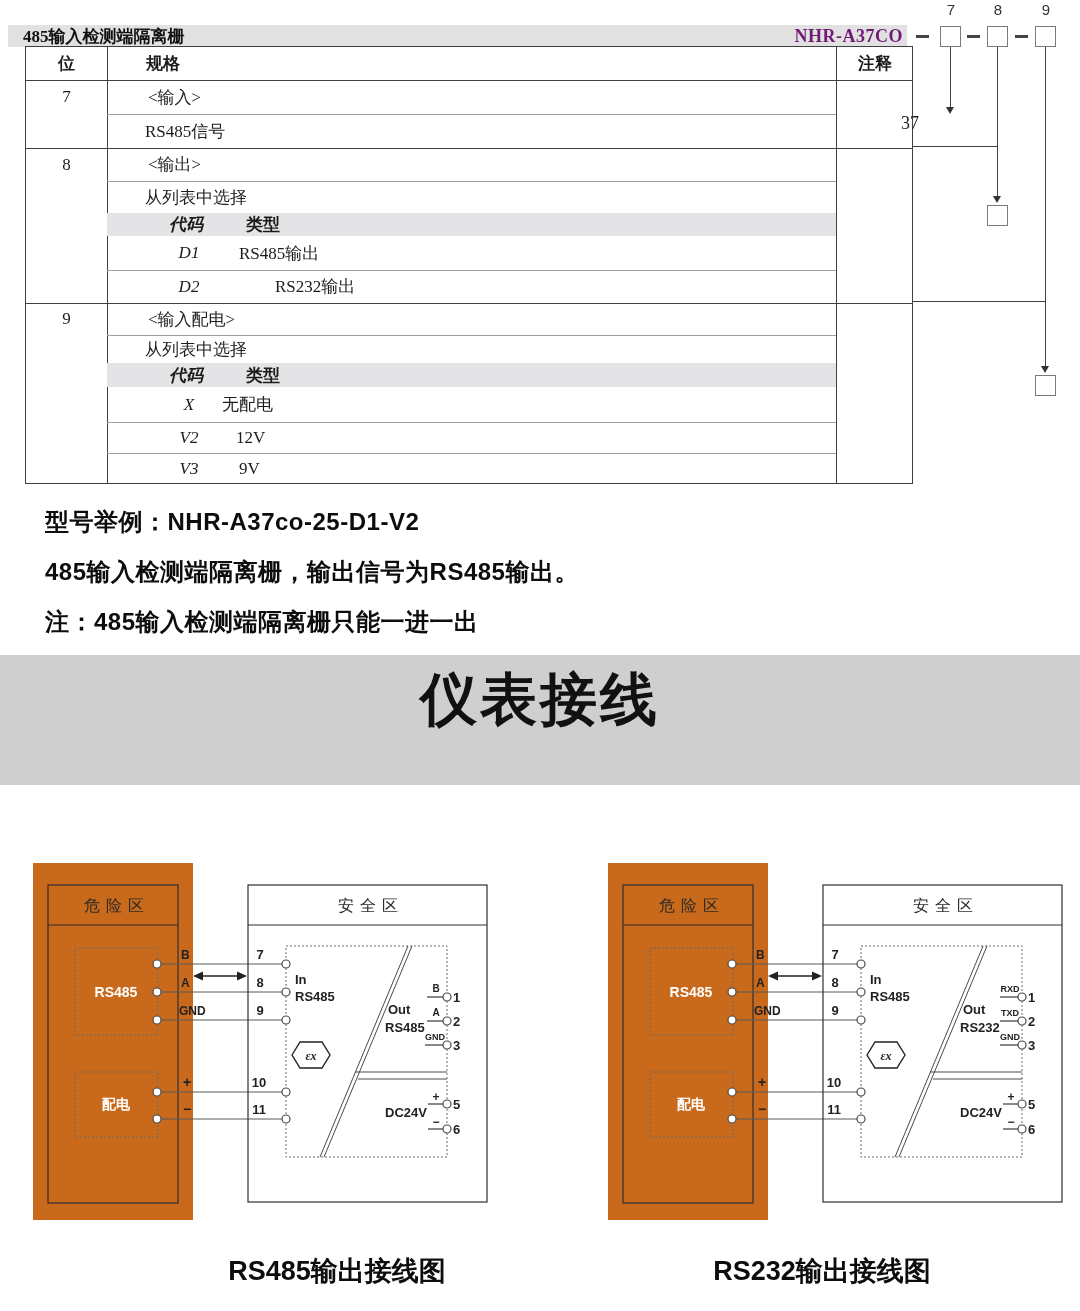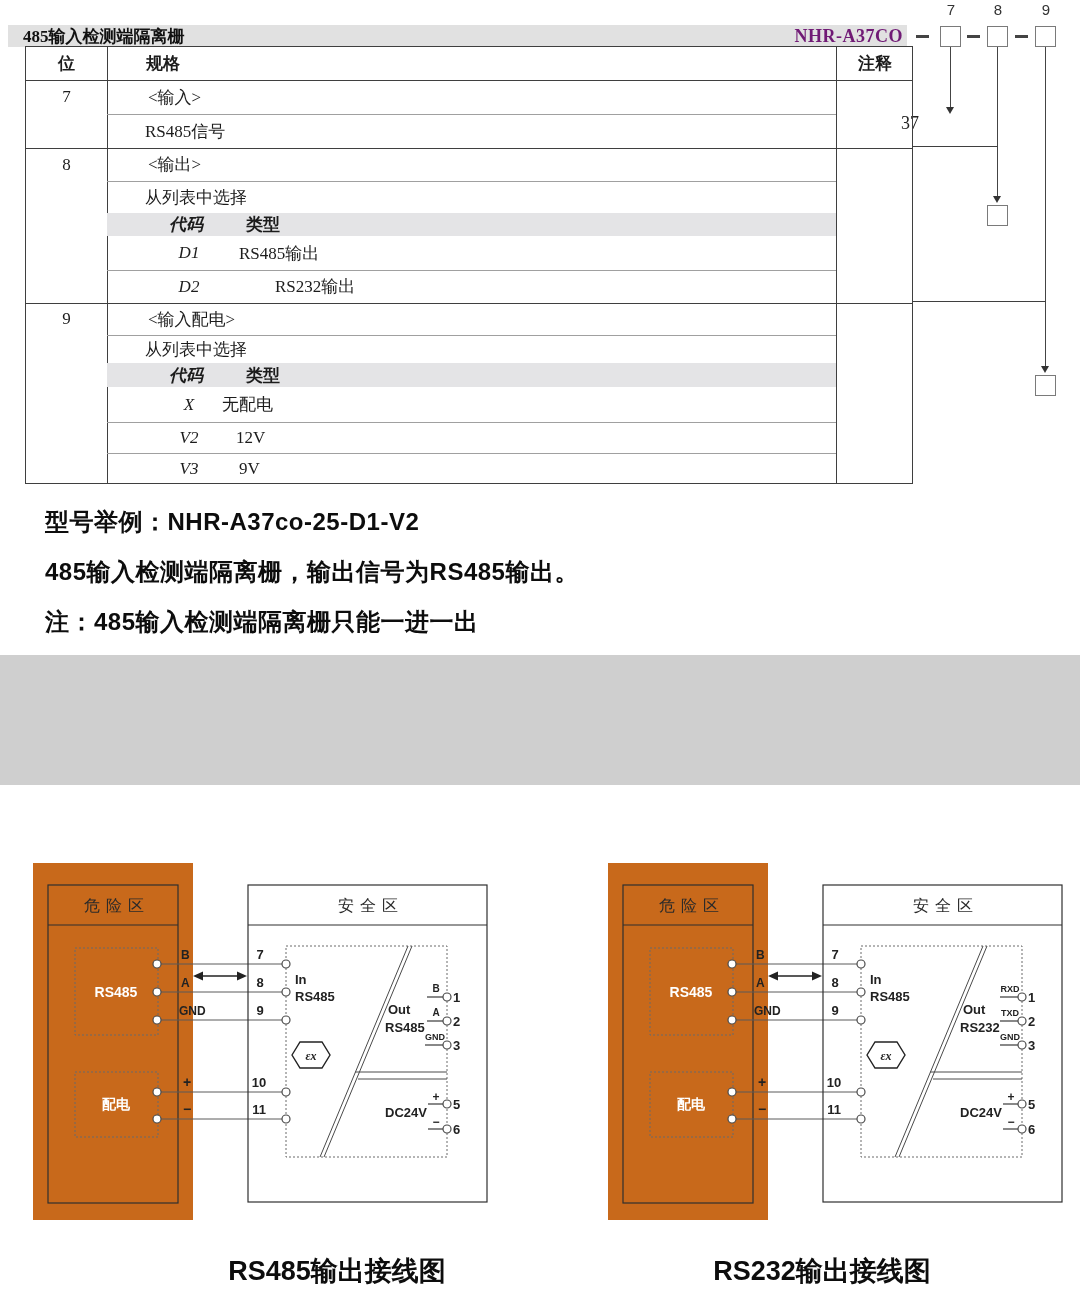--- a/index.html
+++ b/index.html
@@ -166,20 +166,21 @@
   <div class="cell" style="left:210px;top:375px;height:31px;">12V</div>
   <div class="cell codecol" style="left:133px;top:406px;height:32px;">V3</div>
   <div class="cell" style="left:213px;top:406px;height:32px;">9V</div>
 </div>
 
 <div class="abs note-line" style="top:506px;">型号举例：NHR-A37co-25-D1-V2</div>
 <div class="abs note-line" style="top:556px;">485输入检测端隔离栅，输出信号为RS485输出。</div>
 <div class="abs note-line" style="top:606px;">注：485输入检测端隔离栅只能一进一出</div>
 
 <div class="abs banner">
+  <div class="bt">仪表接线</div>
 </div>
 
 <svg class="diagram" style="left:33px;top:863px;" viewBox="0 0 456 360">
   <g>
     <rect class="orange" x="0" y="0" width="160" height="357"></rect>
     <rect class="boxln" x="15" y="22" width="130" height="318"></rect>
     <line class="ln" x1="15" y1="62" x2="145" y2="62"></line>
     <text class="zlabel" x="84" y="48" text-anchor="middle">危险区</text>
     <rect class="dashed" x="42" y="85" width="83" height="87"></rect>
     <text class="wlab" x="83" y="134" text-anchor="middle">RS485</text>

